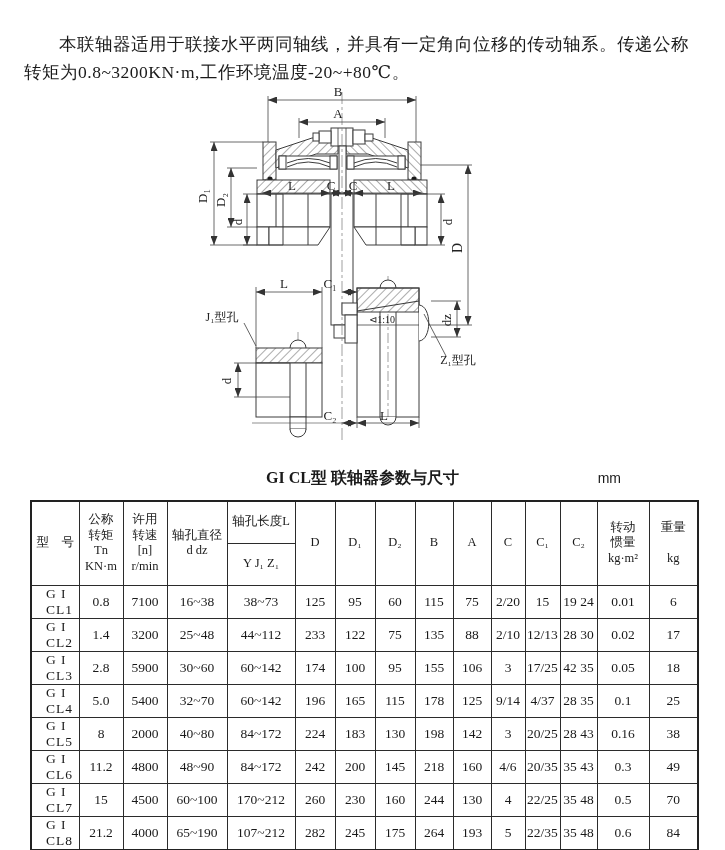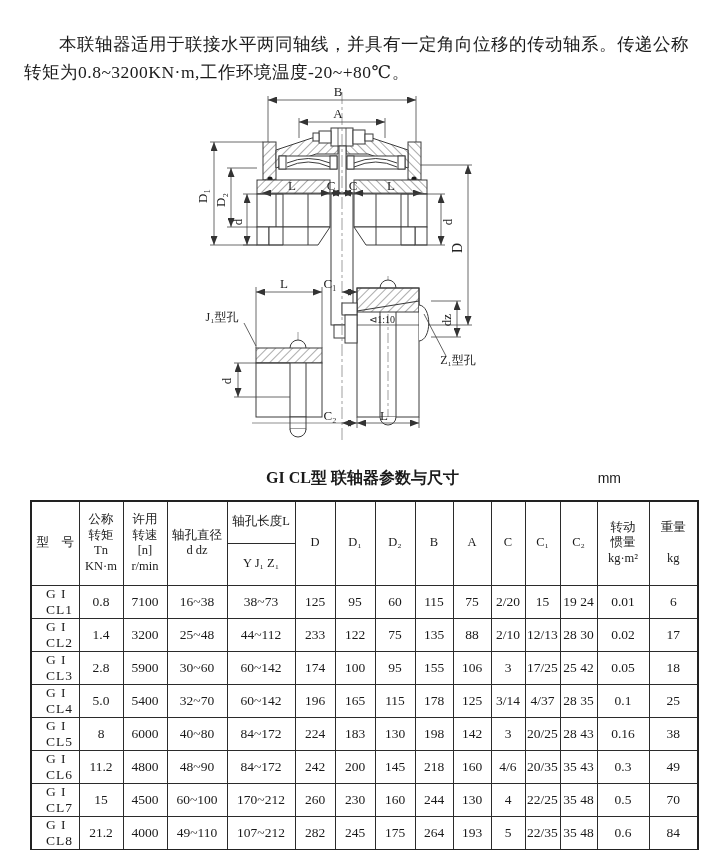--- a/index.html
+++ b/index.html
@@ -277,45 +277,45 @@
           <td>5900</td>
           <td>30~60</td>
           <td>60~142</td>
           <td>174</td>
           <td>100</td>
           <td>95</td>
           <td>155</td>
           <td>106</td>
           <td>3</td>
           <td>17/25</td>
-          <td>25 42</td>
+          <td>42 35</td>
           <td>0.05</td>
           <td>18</td>
         </tr>
         <tr>
           <td class="model">G I CL4</td>
           <td>5.0</td>
           <td>5400</td>
           <td>32~70</td>
           <td>60~142</td>
           <td>196</td>
           <td>165</td>
           <td>115</td>
           <td>178</td>
           <td>125</td>
-          <td>3/14</td>
+          <td>9/14</td>
           <td>4/37</td>
           <td>28 35</td>
           <td>0.1</td>
           <td>25</td>
         </tr>
         <tr>
           <td class="model">G I CL5</td>
           <td>8</td>
-          <td>6000</td>
+          <td>2000</td>
           <td>40~80</td>
           <td>84~172</td>
           <td>224</td>
           <td>183</td>
           <td>130</td>
           <td>198</td>
           <td>142</td>
           <td>3</td>
           <td>20/25</td>
           <td>28 43</td>
@@ -353,21 +353,21 @@
           <td>4</td>
           <td>22/25</td>
           <td>35 48</td>
           <td>0.5</td>
           <td>70</td>
         </tr>
         <tr>
           <td class="model">G I CL8</td>
           <td>21.2</td>
           <td>4000</td>
-          <td>49~110</td>
+          <td>65~190</td>
           <td>107~212</td>
           <td>282</td>
           <td>245</td>
           <td>175</td>
           <td>264</td>
           <td>193</td>
           <td>5</td>
           <td>22/35</td>
           <td>35 48</td>
           <td>0.6</td>

